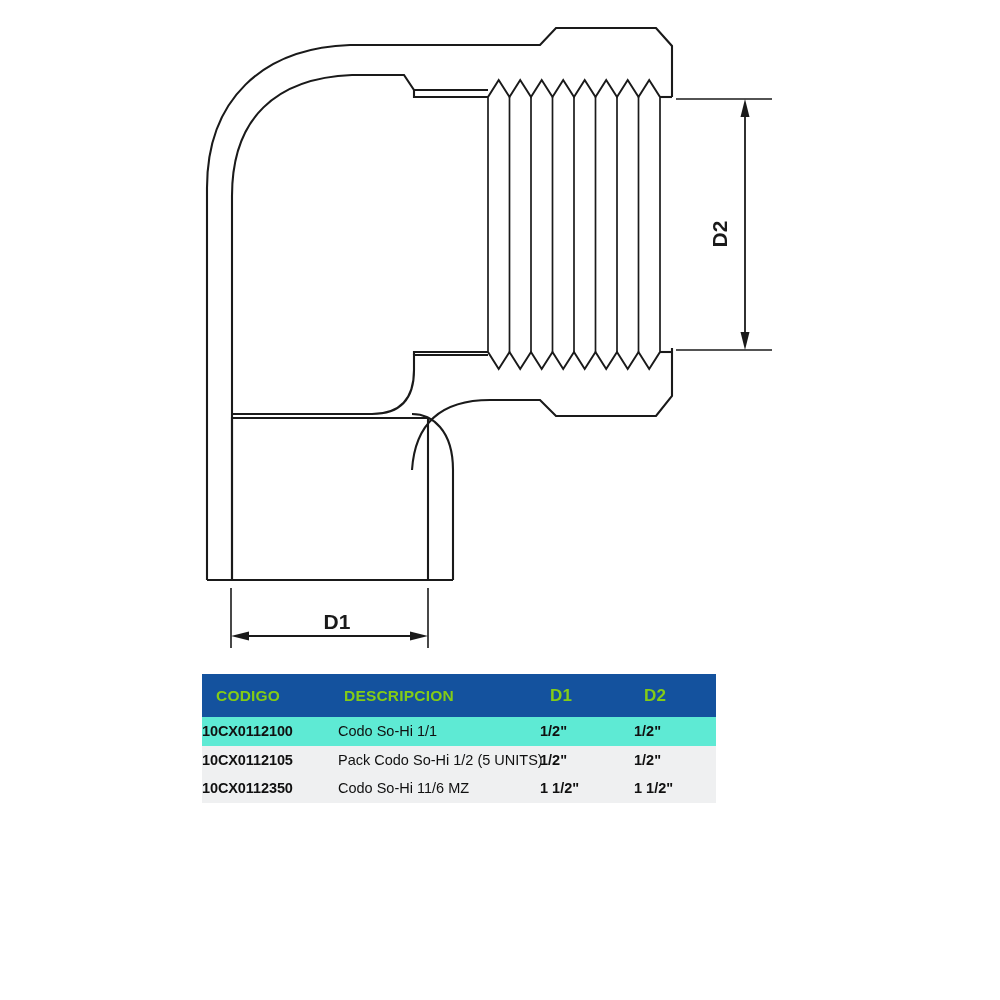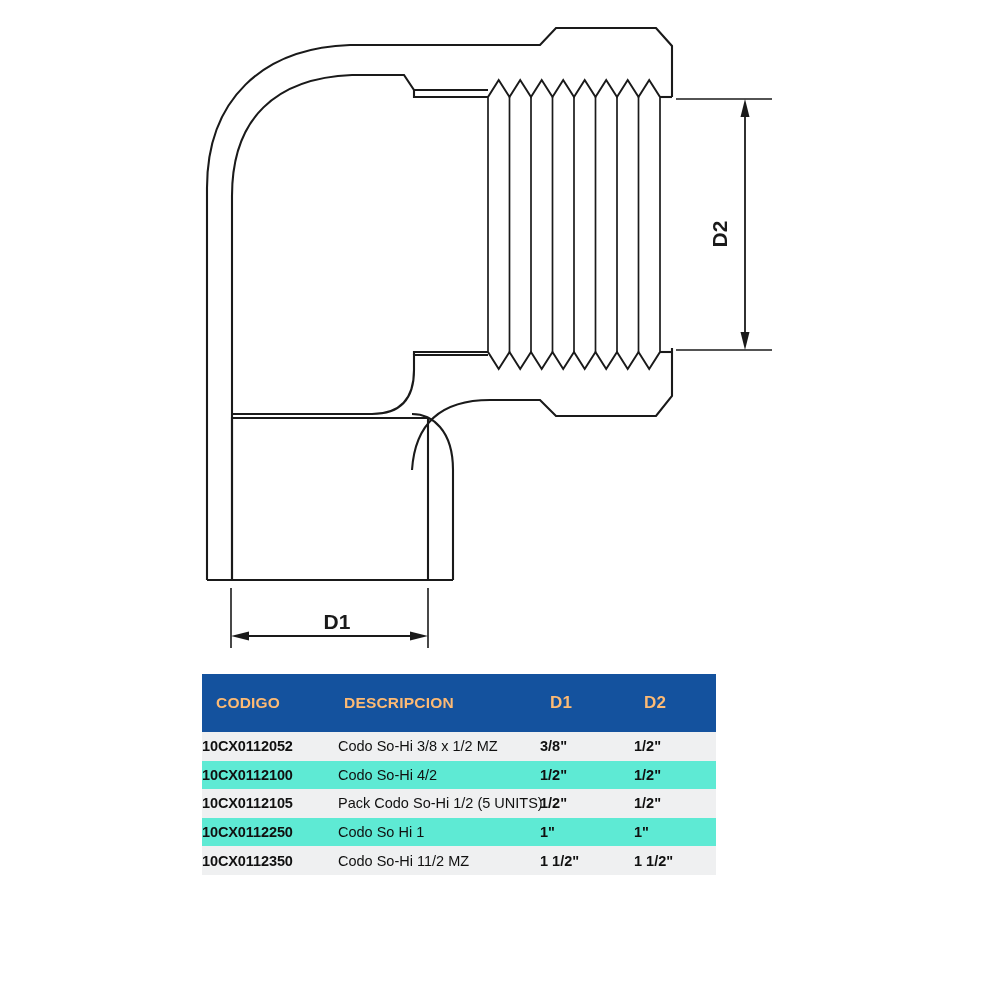--- a/index.html
+++ b/index.html
@@ -41,27 +41,27 @@
     top: 674px;
     width: 474px;
   }
   table.spec {
     border-collapse: collapse;
     width: 474px;
     table-layout: fixed;
   }
   table.spec th {
     background: #14529e;
-    color: #fdba74;
+    color: #84cc16;
     font-size: 15.5px;
     font-weight: 700;
     letter-spacing: 0.2px;
     text-align: left;
     padding: 0;
-    height: 58px;
+    height: 43px;
     vertical-align: middle;
   }
   table.spec th.c-codigo { padding-left: 14px; width: 122px; }
   table.spec th.c-desc   { padding-left: 6px;  width: 196px; }
   table.spec th.c-d1     { padding-left: 10px; width: 84px;  font-size: 17px; }
   table.spec th.c-d2     { padding-left: 10px; width: 72px;  font-size: 17px; }
 
   table.spec td {
     font-size: 14.5px;
     color: #101010;
@@ -185,47 +185,35 @@
     <table class="spec">
       <thead>
         <tr>
           <th class="c-codigo">CODIGO</th>
           <th class="c-desc">DESCRIPCION</th>
           <th class="c-d1">D1</th>
           <th class="c-d2">D2</th>
         </tr>
       </thead>
       <tbody id="spec-body">
-          <tr class="odd">
-            <td class="c-codigo">10CX0112052</td>
-            <td class="c-desc">Codo So-Hi 3/8 x 1/2 MZ</td>
-            <td class="c-d1">3/8"</td>
-            <td class="c-d2">1/2"</td>
-          </tr>
           <tr class="even">
             <td class="c-codigo">10CX0112100</td>
-            <td class="c-desc">Codo So-Hi 4/2</td>
+            <td class="c-desc">Codo So-Hi 1/1</td>
             <td class="c-d1">1/2"</td>
             <td class="c-d2">1/2"</td>
           </tr>
           <tr class="odd">
             <td class="c-codigo">10CX0112105</td>
             <td class="c-desc">Pack Codo So-Hi 1/2 (5 UNITS)</td>
             <td class="c-d1">1/2"</td>
             <td class="c-d2">1/2"</td>
           </tr>
-          <tr class="even">
-            <td class="c-codigo">10CX0112250</td>
-            <td class="c-desc">Codo So Hi 1</td>
-            <td class="c-d1">1"</td>
-            <td class="c-d2">1"</td>
-          </tr>
           <tr class="odd">
             <td class="c-codigo">10CX0112350</td>
-            <td class="c-desc">Codo So-Hi 11/2 MZ</td>
+            <td class="c-desc">Codo So-Hi 11/6 MZ</td>
             <td class="c-d1">1 1/2"</td>
             <td class="c-d2">1 1/2"</td>
           </tr>
         </tbody>
     </table>
   </div>
 
 </div>
 
 </body></html>

